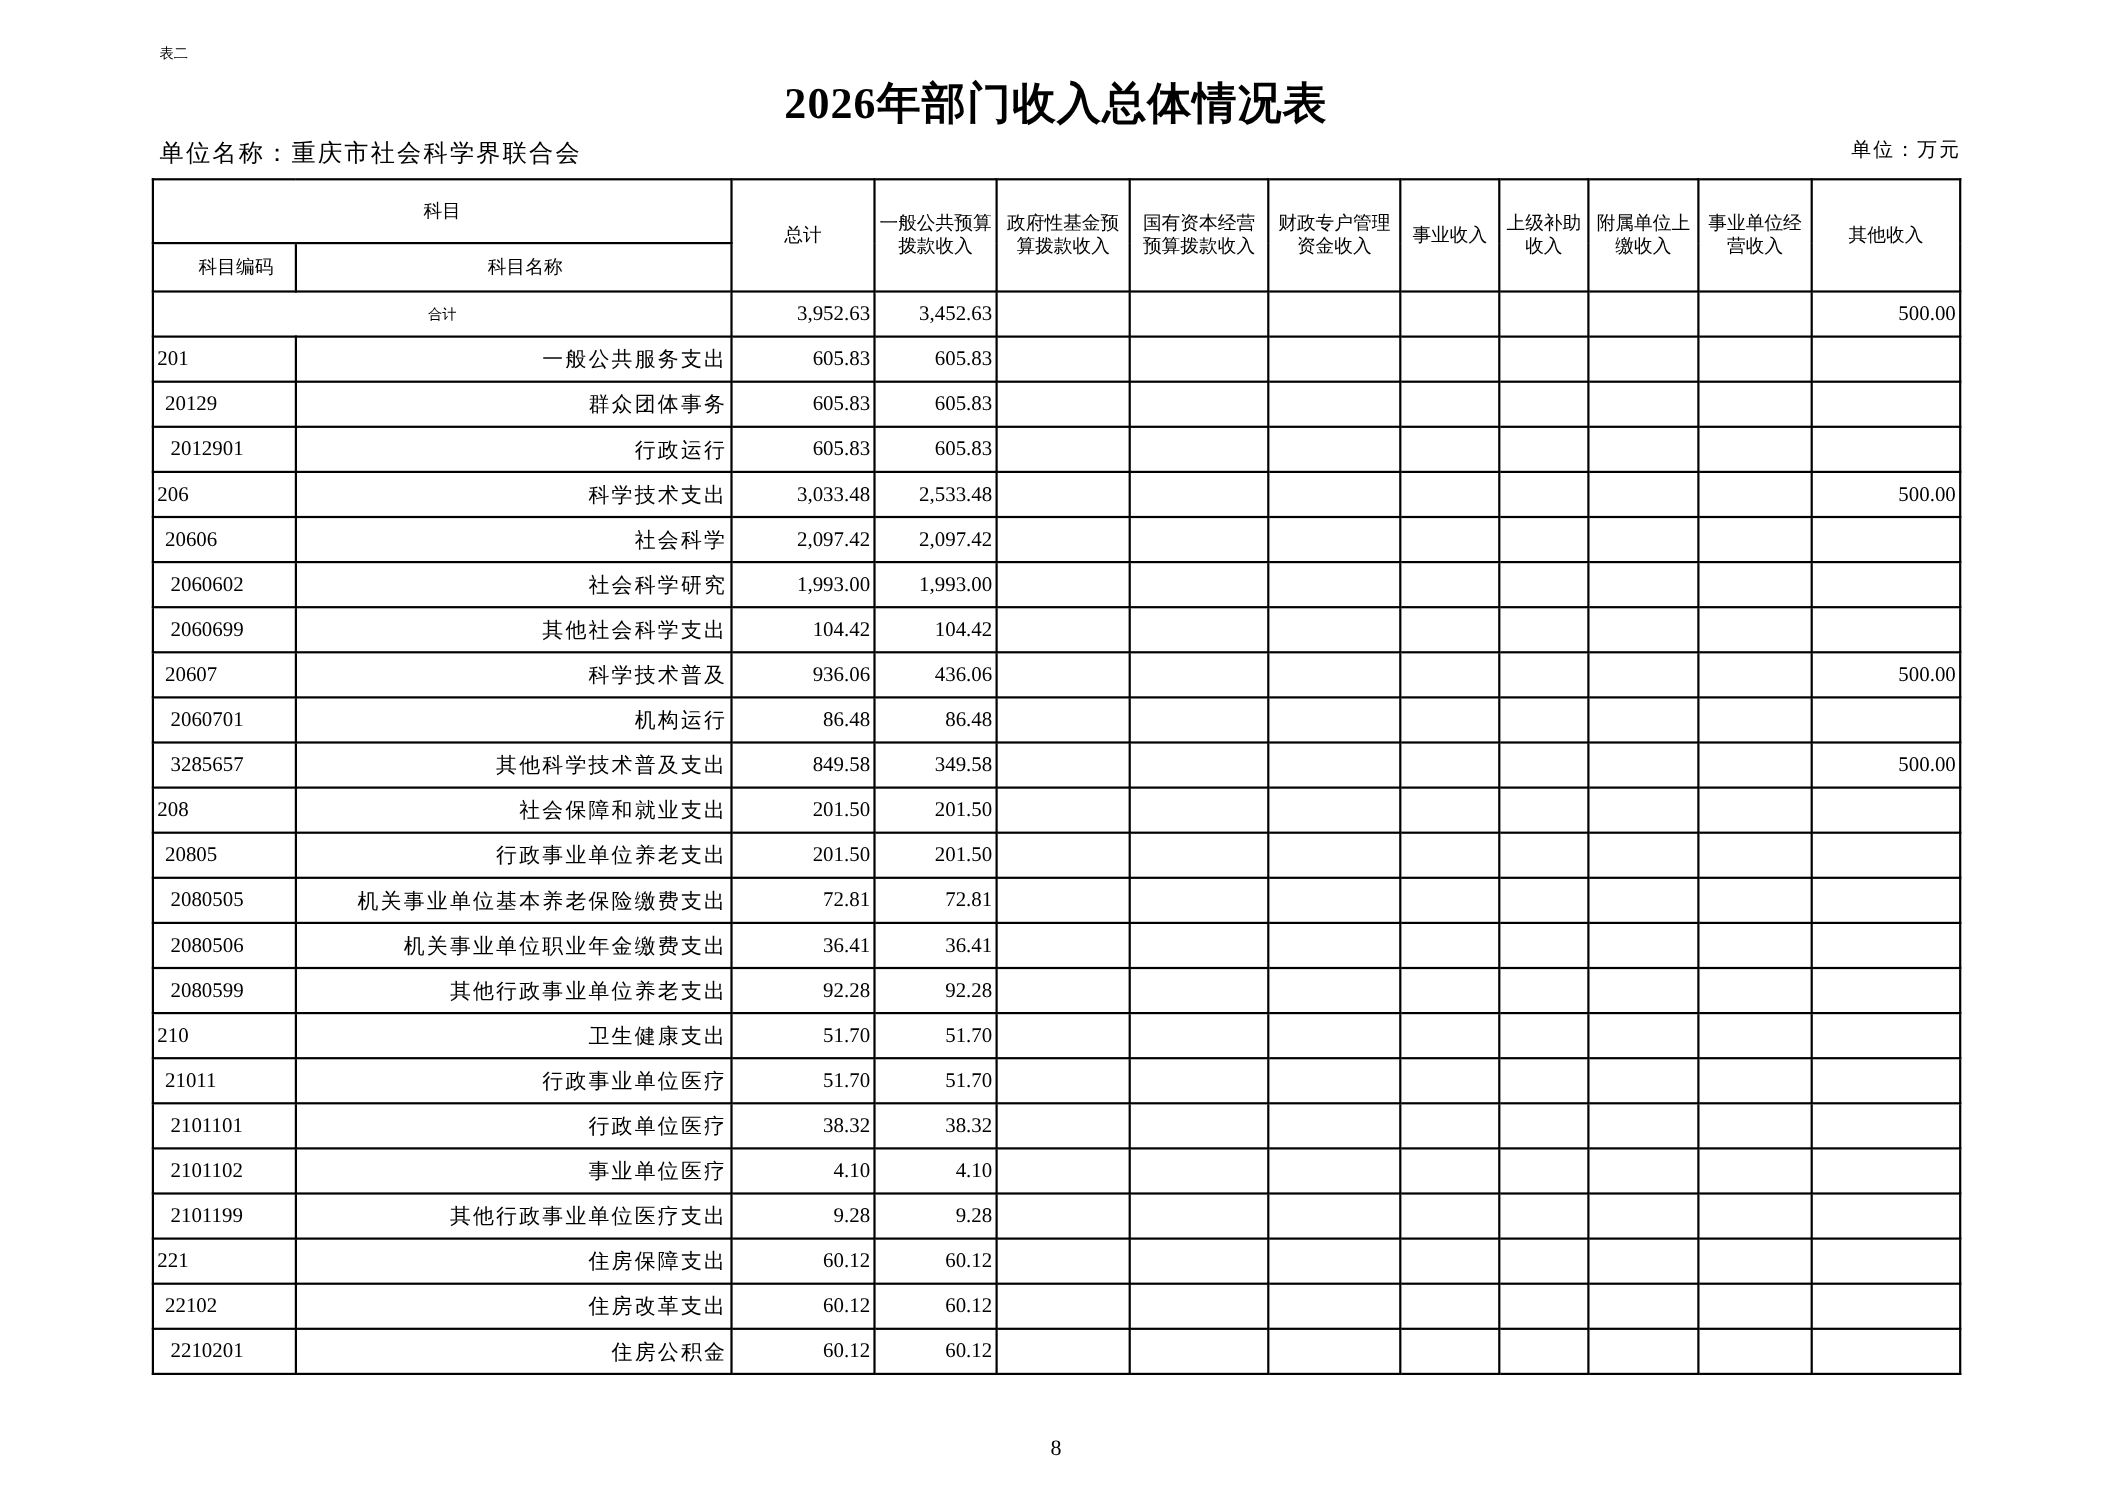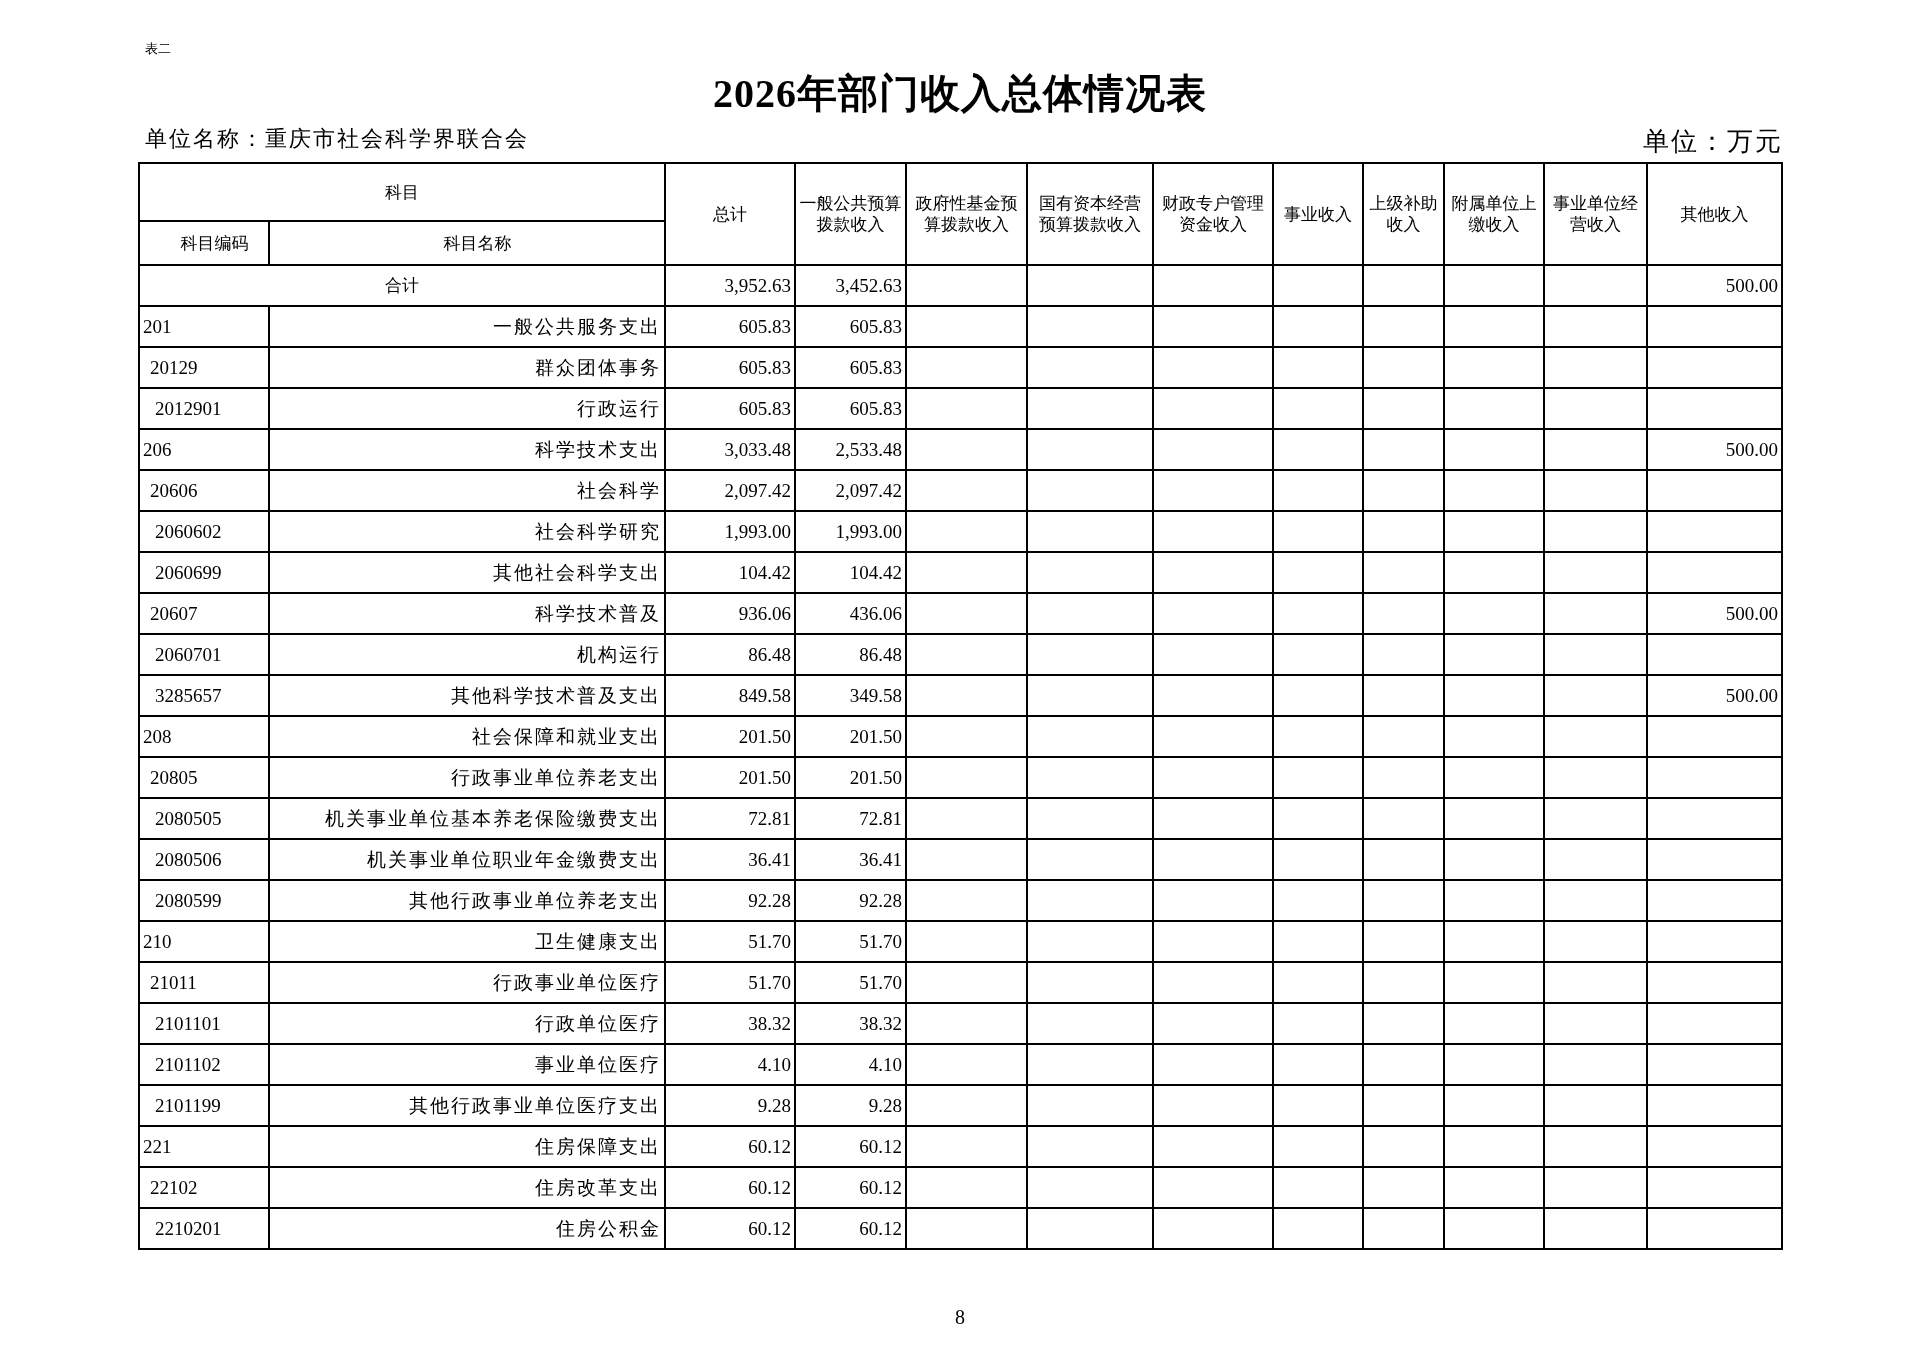--- a/index.html
+++ b/index.html
@@ -2,34 +2,34 @@
 <html><head>
 <meta charset="utf-8">
 <style>
   html,body{margin:0;padding:0;background:#fff;}
   body{width:1920px;height:1357px;position:relative;overflow:hidden;color:#000;
        font-family:"Liberation Serif","DejaVu Serif",serif;}
   .tag{position:absolute;left:145px;top:40px;font-size:13px;}
   .title{position:absolute;left:0;width:1920px;top:66px;text-align:center;
          font-size:40px;font-weight:bold;letter-spacing:1px;}
   .unit-name{position:absolute;left:145px;top:124px;font-size:22px;letter-spacing:2px;}
-  .unit{position:absolute;right:137px;top:124px;font-size:26px;letter-spacing:2px;}
+  .unit{position:absolute;right:137px;top:124px;font-size:18px;letter-spacing:2px;}
   table{position:absolute;left:138px;top:162px;width:1643px;border-collapse:collapse;table-layout:fixed;}
   td,th{border:2.5px solid #000;padding:0 3px;overflow:hidden;white-space:nowrap;}
   th{font-family:"DejaVu Sans","Liberation Sans",sans-serif;font-weight:normal;font-size:17px;
      line-height:21px;text-align:center;white-space:normal;}
   tr.h1 th{height:56px;}
   tr.h2 th{height:42px;padding-left:24px;}
   tr.total td{height:39px;font-size:19px;}
   tr.row td{height:39px;font-size:19px;}
   .c-code{text-align:left;}
   .c-name{text-align:right;font-family:"DejaVu Serif",serif;font-size:18px;letter-spacing:2px;}
   .num{text-align:right;}
   .total .num{font-weight:normal;}
-  .total .label{text-align:center;font-family:"DejaVu Sans",sans-serif;font-size:17px;}
+  .total .label{text-align:center;font-family:"DejaVu Sans",sans-serif;font-size:13px;}
   .lvl2{padding-left:10px;}
   .lvl3{padding-left:15px;}
   .page{position:absolute;left:0;width:1920px;top:1306px;text-align:center;font-size:20px;}
 </style>
 </head>
 <body>
 
 <div class="tag">表二</div>
 <div class="title">2026年部门收入总体情况表</div>
 <div class="unit-name">单位名称：重庆市社会科学界联合会</div>

